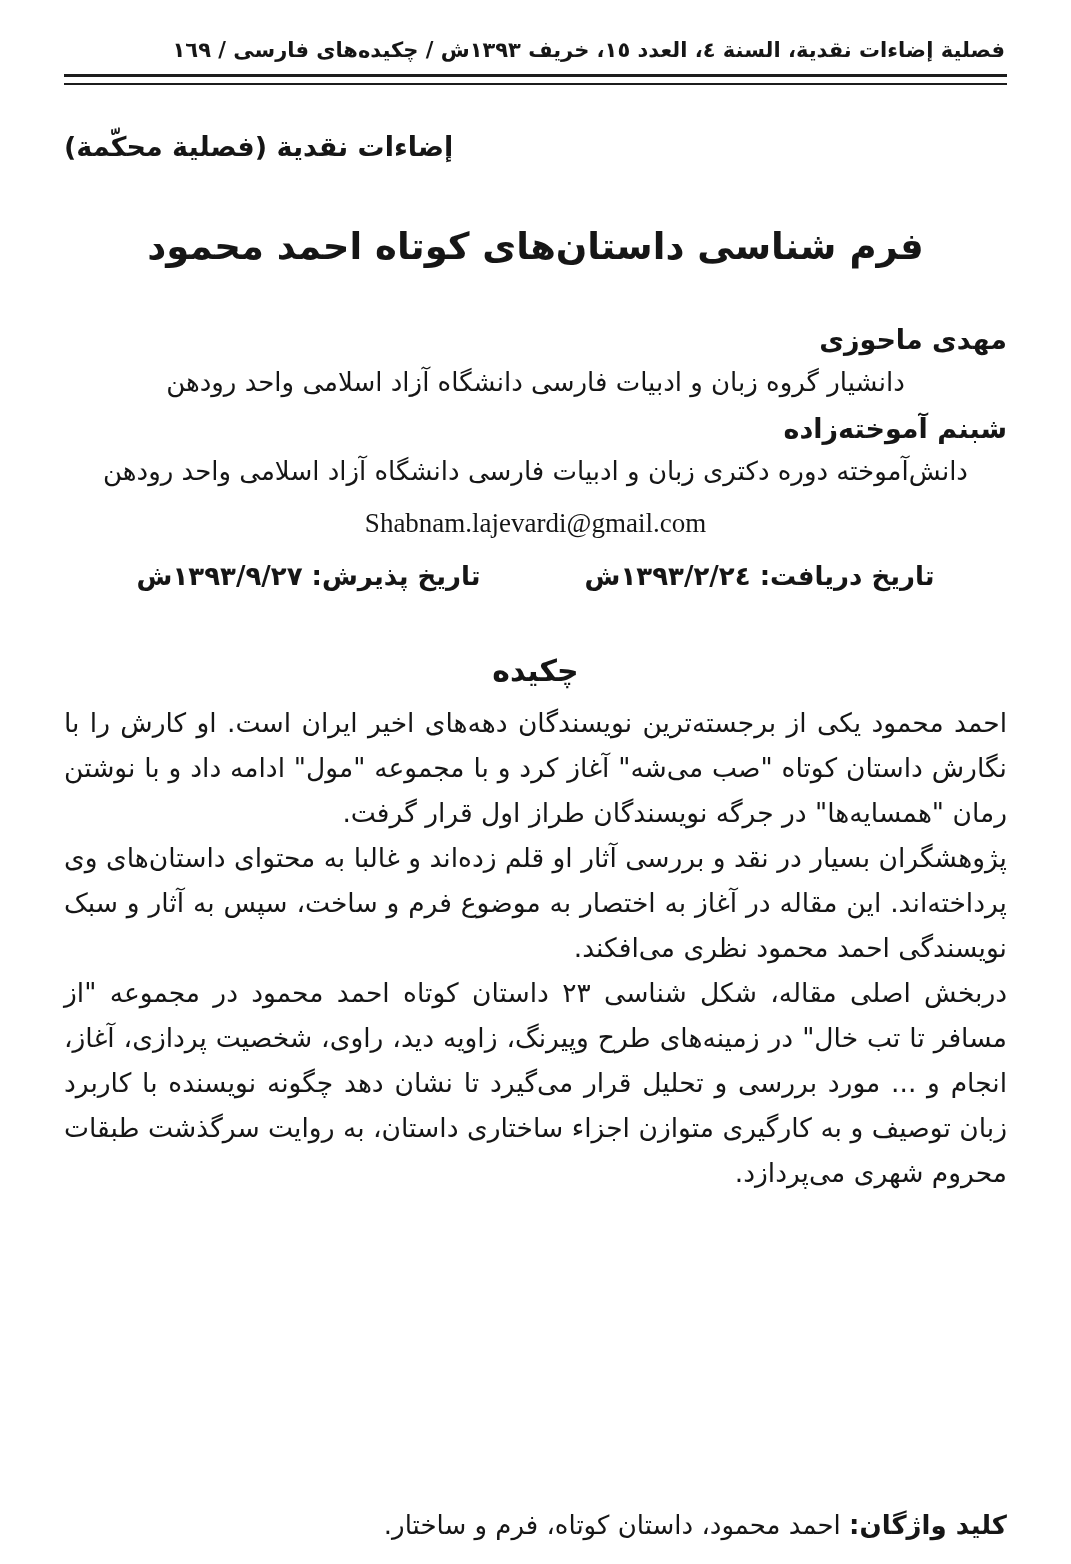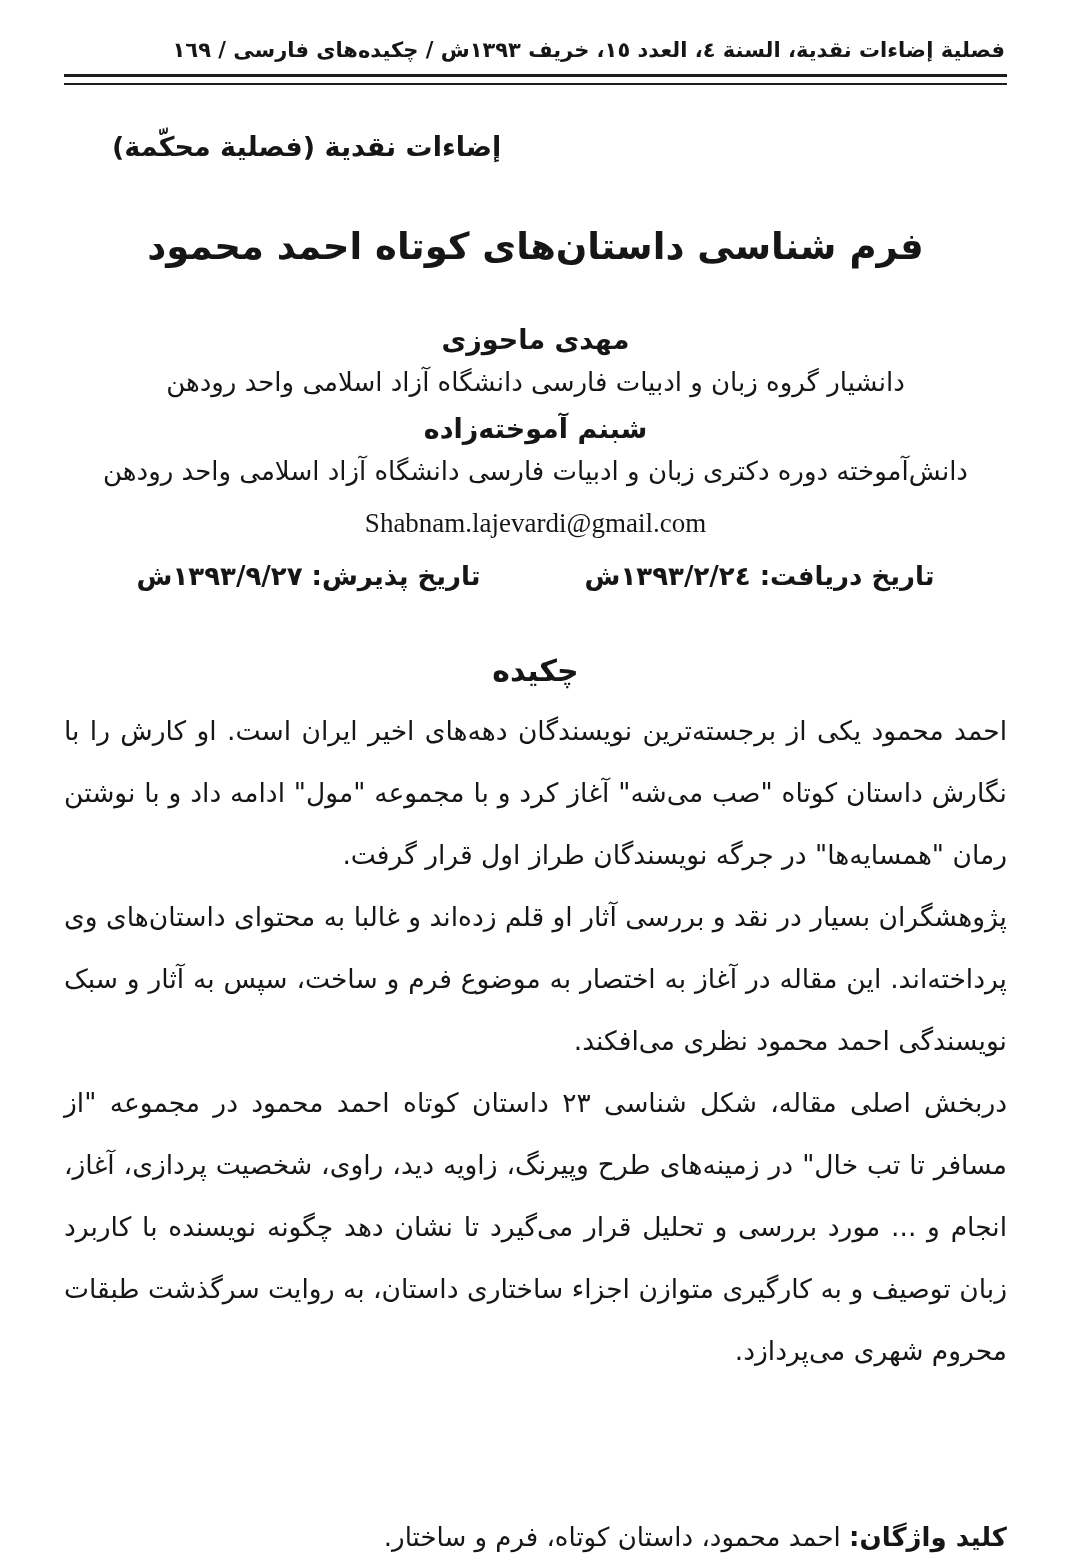--- a/index.html
+++ b/index.html
@@ -26,34 +26,33 @@
   .rule-thin  { border-top:2px solid #1c1c1c; margin-top:6px; }
 
   
   .journal-info { margin-top:34px; text-align:left; }
   .journal-info-inner {
     display:inline-block;
     text-align:center;
     font-size:27px;
     font-weight:700;
     line-height:2.1;
-    margin-left:48px;
   }
 
   
   .article-title {
     margin-top:49px;
     text-align:center;
     font-size:37px;
     font-weight:700;
   }
 
   
   .authors { margin-top:56px; text-align:center; font-size:26px; }
-  .author-name  { font-weight:700; font-size:27px; margin-top:16px; }
+  .author-name  { font-weight:700; font-size:27px; margin-top:16px;text-align:right; }
   .author-affil { margin-top:12px; }
   .email {
     direction:ltr;
     font-family:"Liberation Serif", serif;
     font-size:27px;
     margin-top:22px;
   }
   .dates {
     margin-top:22px;
     font-weight:700;
@@ -61,31 +60,31 @@
     display:flex;
     justify-content:center;
     gap:104px;
   }
 
   
   .abstract { margin-top:62px; }
   .abstract-heading { font-size:30px; font-weight:700; text-align:center; margin-bottom:12px; }
   .abstract p {
     font-size:26.5px;
-    line-height:62px;
+    line-height:45px;
     text-align:justify;
     text-align-last:right;
   }
 
   
   .keywords {
     position:absolute;
     left:64px;
     right:64px;
-    bottom:12px;
+    bottom:24px;
     text-align:right;
     font-size:26px;
   }
   .kw-label { font-weight:700; }
 </style>
 </head>
 <body>
 
 <div>
 

